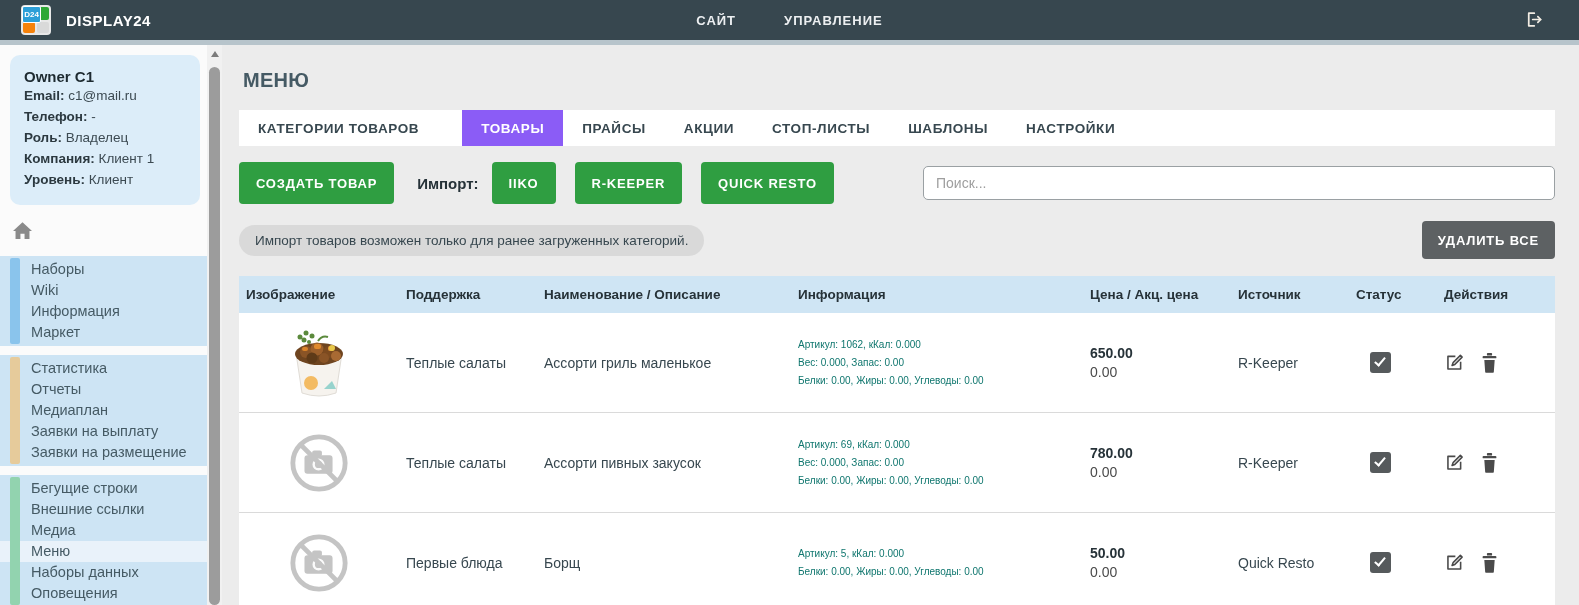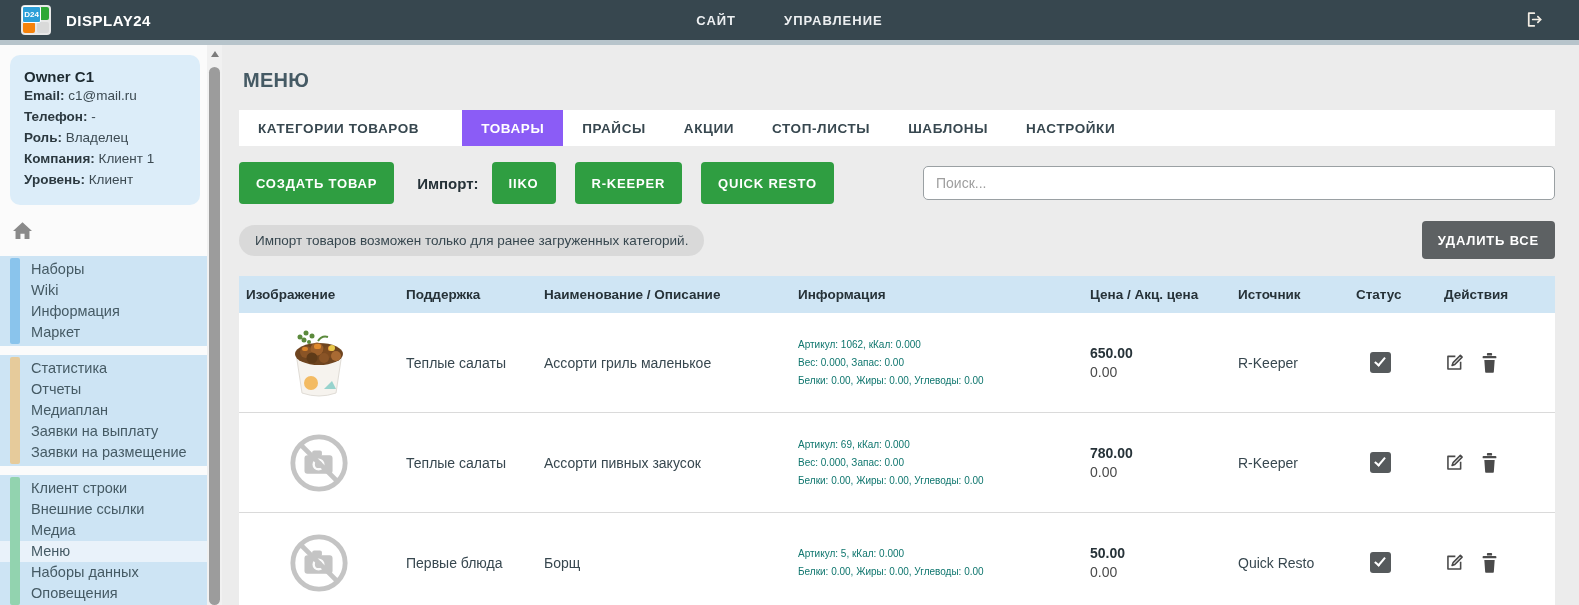--- a/index.html
+++ b/index.html
@@ -155,21 +155,21 @@
       <div class="nav-accent" style="background:#e6cb9b"></div>
       <div class="nav-item">Статистика</div>
       <div class="nav-item">Отчеты</div>
       <div class="nav-item">Медиаплан</div>
       <div class="nav-item">Заявки на выплату</div>
       <div class="nav-item">Заявки на размещение</div>
     </div>
 
     <div class="nav-group">
       <div class="nav-accent" style="background:#92d3af"></div>
-      <div class="nav-item">Клиент строки</div>
+      <div class="nav-item">Бегущие строки</div>
       <div class="nav-item">Внешние ссылки</div>
       <div class="nav-item">Медиа</div>
       <div class="nav-item active">Меню</div>
       <div class="nav-item">Наборы данных</div>
       <div class="nav-item">Оповещения</div>
 
     </div>
   </div>
 
   <div class="main">

